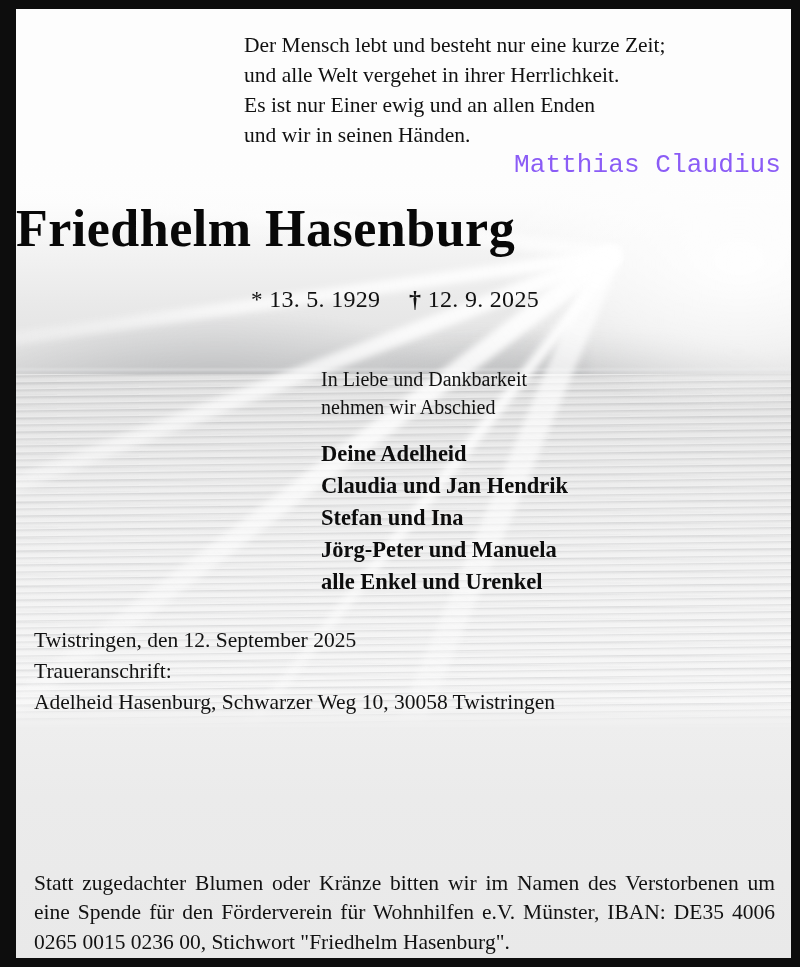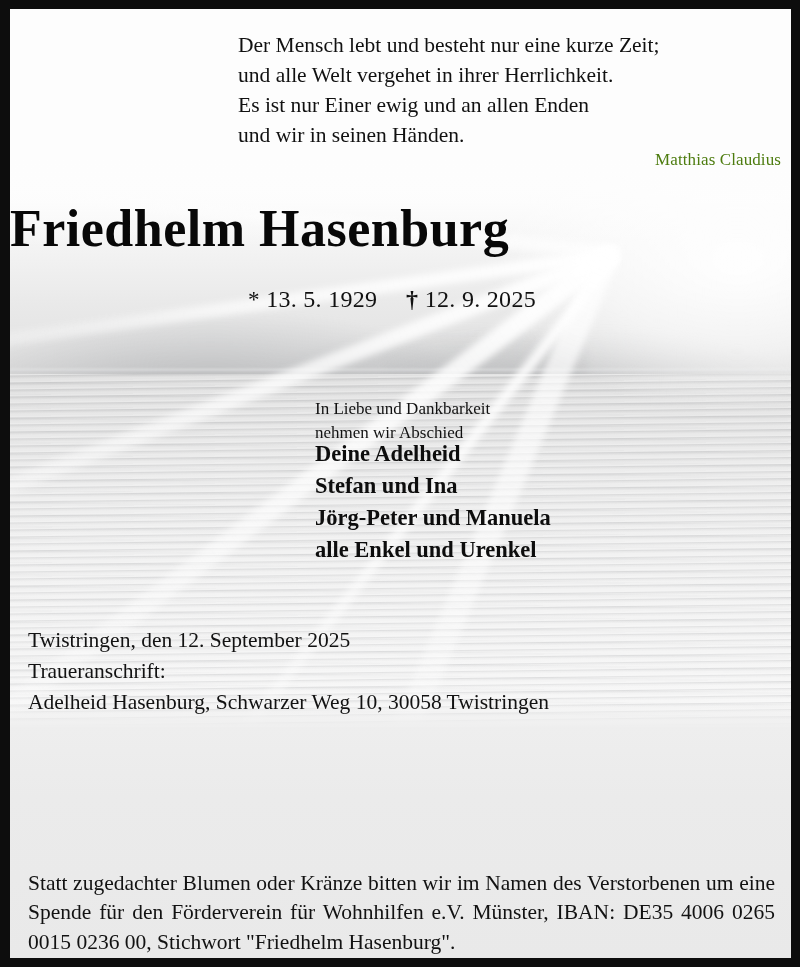--- a/index.html
+++ b/index.html
@@ -7,21 +7,21 @@
     padding: 0;
     background: #6e6e6e;
   }
 
   .notice {
     position: relative;
     width: 800px;
     height: 967px;
     box-sizing: border-box;
     background: #0d0d0d;
-    padding: 9px 9px 9px 10px;
+    padding: 9px 9px 9px 16px;
     overflow: hidden;
     font-family: "Liberation Serif", "DejaVu Serif", serif;
   }
 
   .canvas {
     position: relative;
     width: 100%;
     height: 100%;
     background: #fdfdfd;
     overflow: hidden;
@@ -178,23 +178,24 @@
     font-size: 21.5px;
     line-height: 1.39;
     color: #111;
   }
   .quote-line { white-space: nowrap; }
 
   .attribution {
     position: absolute;
     right: 10px;
     top: 141px;
-    font-size: 17px;
-    color: #4d7c0f;
+    font-size: 26px;
+    color: #8b5cf6;
     letter-spacing: 0.1px;
+    font-family: Liberation Mono, monospace;
   }
 
   .deceased-name {
     position: absolute;
     left: 0; right: 0;
     top: 194px;
     text-align: left;
     font-size: 52px;
     font-weight: bold;
     letter-spacing: 0.5px;
@@ -212,24 +213,23 @@
     letter-spacing: 0.3px;
   }
   .dates .sym-star { font-size: 23px; }
   .dates .sym-cross { font-weight: bold; font-size: 24px; }
   .dates .gap { display: inline-block; width: 16px; }
 
   .farewell {
     position: absolute;
     left: 305px;
     top: 356px;
-    font-size: 17px;
+    font-size: 20px;
     line-height: 1.42;
     color: #111;
-    margin-top: 32px;
   }
 
   .family {
     position: absolute;
     left: 305px;
     top: 429px;
     font-size: 22.5px;
     font-weight: bold;
     line-height: 1.42;
     color: #0d0d0d;
@@ -315,20 +315,21 @@
         <span>12. 9. 2025</span>
       </div>
 
       <div class="farewell">
         <div>In Liebe und Dankbarkeit</div>
         <div>nehmen wir Abschied</div>
       </div>
 
       <div class="family">
         <div>Deine Adelheid</div>
+        <div>Claudia und Jan Hendrik</div>
         <div>Stefan und Ina</div>
         <div>Jörg-Peter und Manuela</div>
         <div>alle Enkel und Urenkel</div>
       </div>
 
       <div class="place-date-block">
         <div>Twistringen, den 12. September 2025</div>
         <div>Traueranschrift:</div>
         <div>Adelheid Hasenburg, Schwarzer Weg 10, 30058 Twistringen</div>
       </div>

